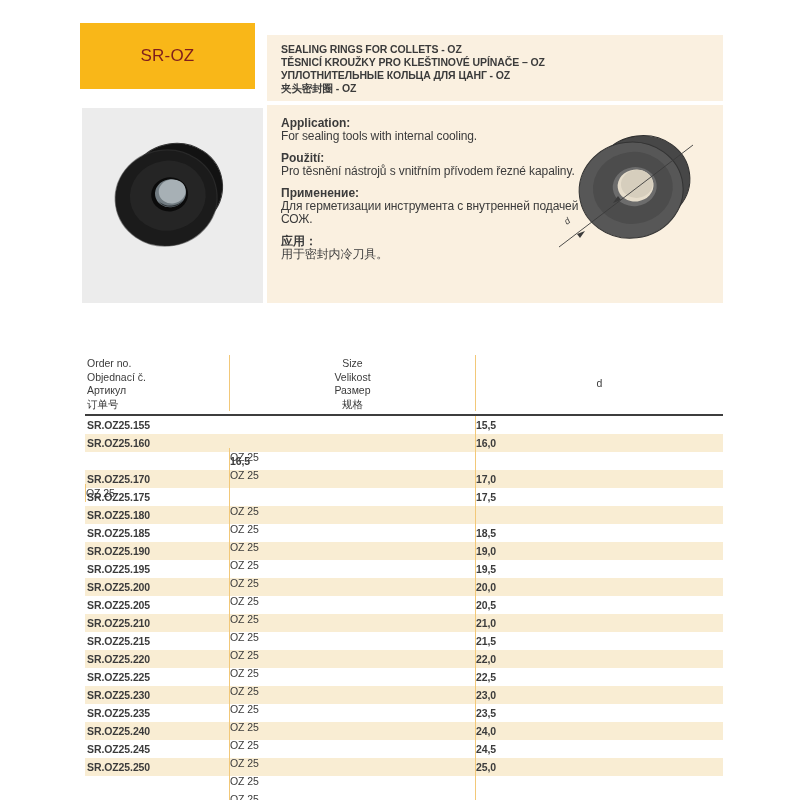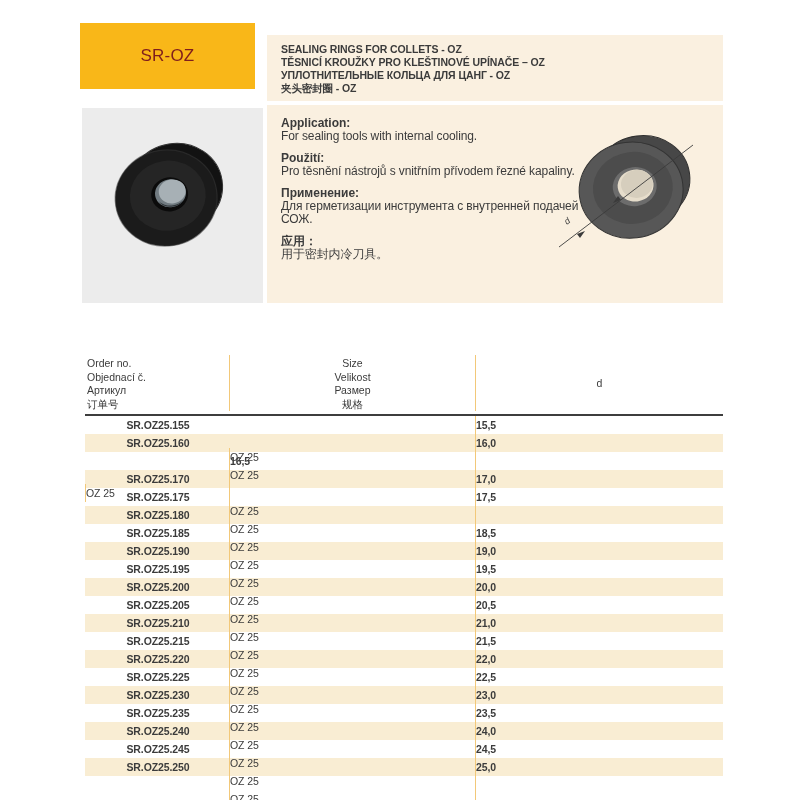--- a/index.html
+++ b/index.html
@@ -47,21 +47,21 @@
   
   .table{position:absolute;left:85px;top:355px;width:638px;}
   .thead{display:grid;grid-template-columns:144px 246px 248px;border-bottom:2px solid var(--rule-dark);padding-bottom:3px;}
   .thead .hc{font-size:10.5px;line-height:13.5px;padding-top:2px;}
   .thead .h1{text-align:left;padding-left:2px;}
   .thead .h2{text-align:center;border-left:1px solid var(--divider);}
   .thead .h3{text-align:center;border-left:1px solid var(--divider);display:flex;align-items:center;justify-content:center;}
   .tbody .trow{display:grid;grid-template-columns:144px 246px 248px;height:18px;}
   .tbody .trow.alt{background:var(--row-cream);}
   .tbody .cell{font-size:10.5px;line-height:18px;letter-spacing:-.1px;}
-  .tbody .c1{font-weight:bold;text-align:center;padding-left:2px;}
+  .tbody .c1{font-weight:bold;text-align:left;padding-left:2px;}
   .tbody .c2{text-align:left;border-left:1px solid var(--divider);margin-top:32px;}
   .tbody .c3{text-align:left;border-left:1px solid var(--divider);font-weight:bold;}
 </style>
 </head>
 <body>
 
 <div class="page">
 
   <div class="code-box">
     <span>SR-OZ</span>

